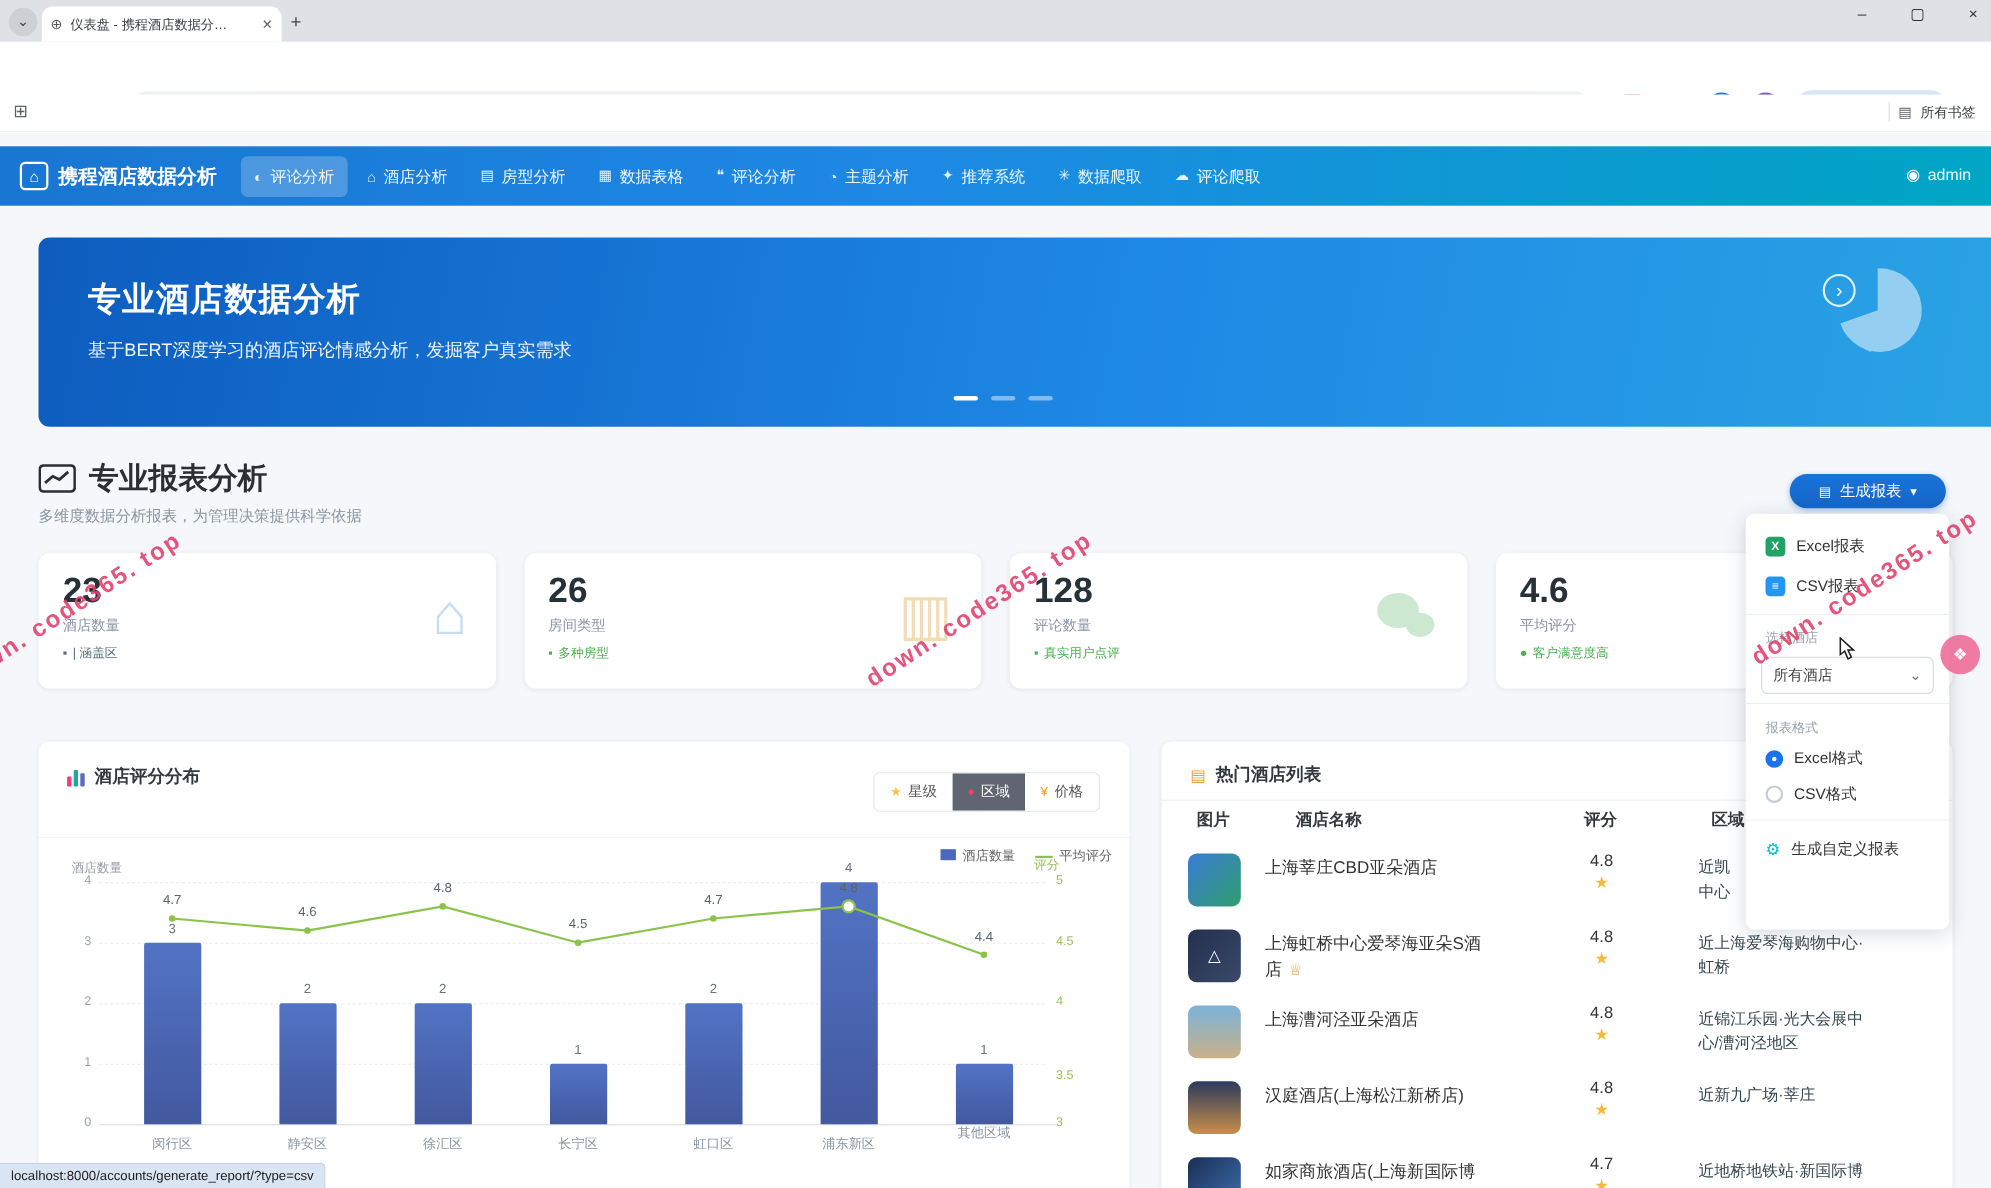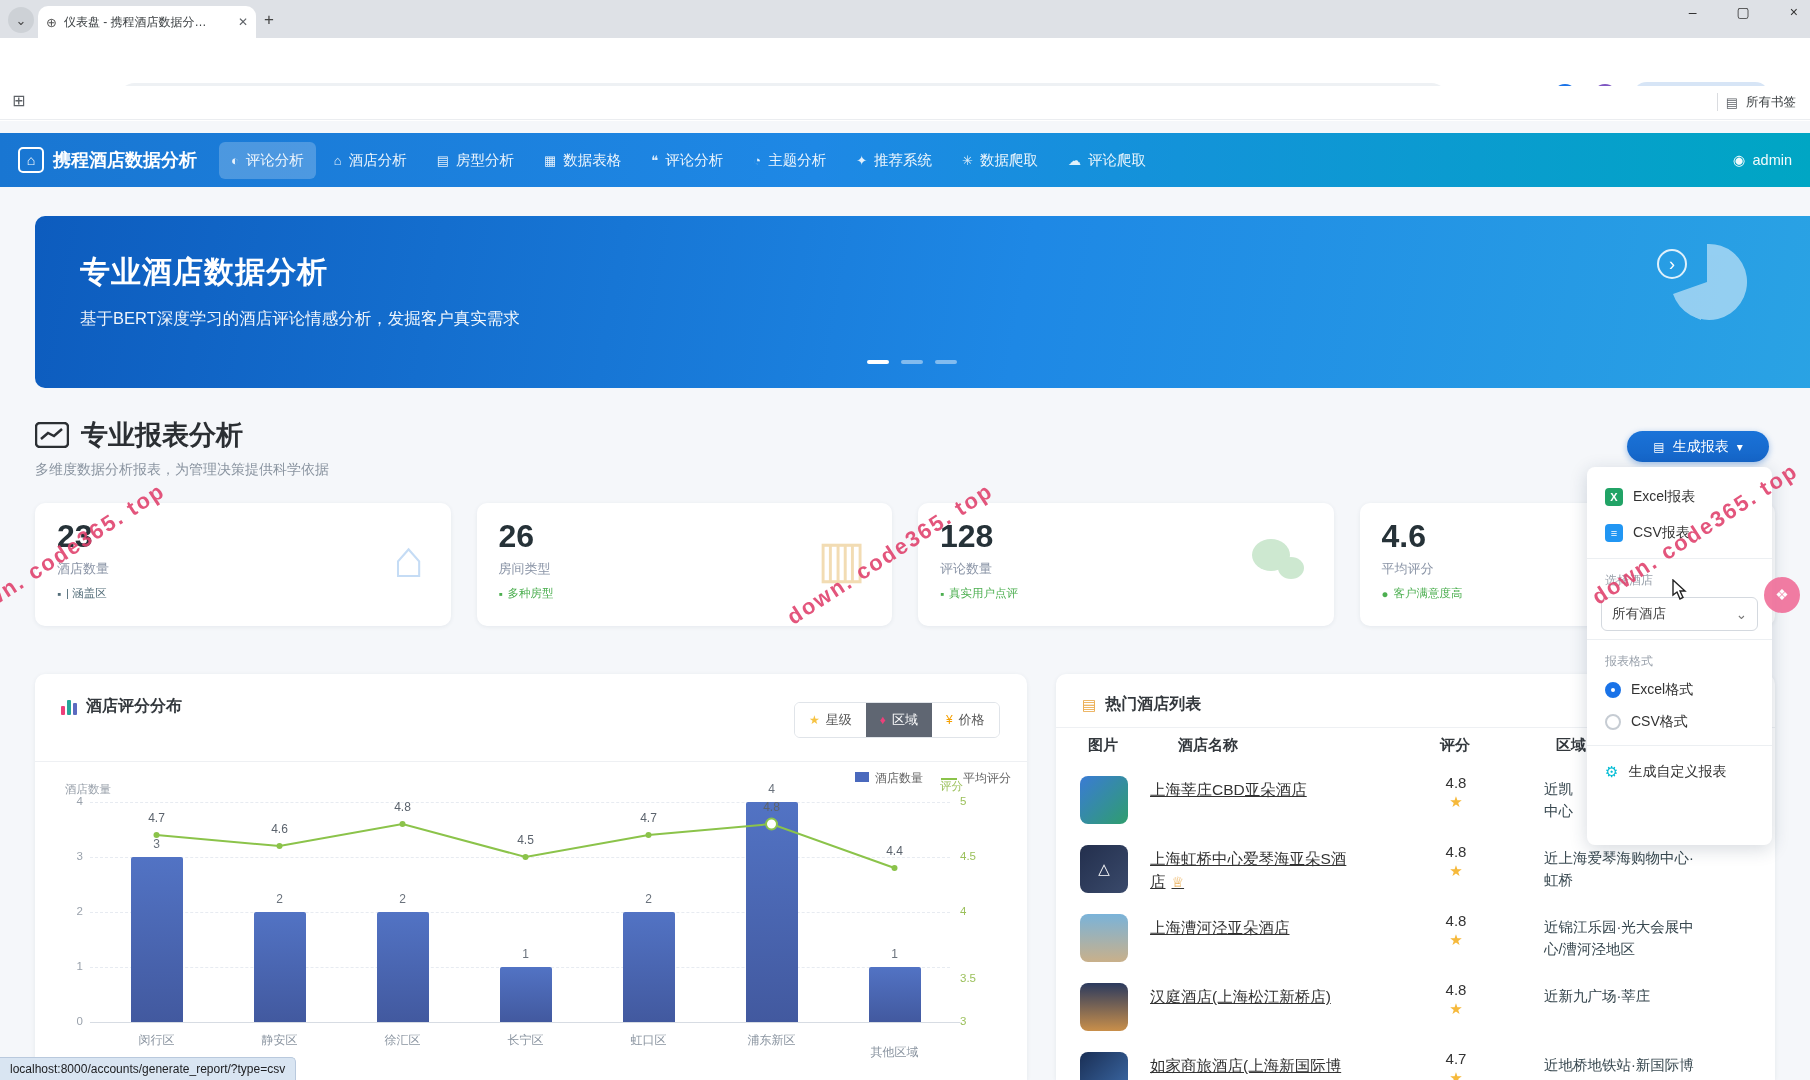--- a/index.html
+++ b/index.html
@@ -117,21 +117,21 @@
   
   .hotel-card { position:absolute; left:1056px; top:553px; width:719px; height:406px; background:#fff; border-radius:10px 10px 0 0;
     box-shadow:0 1px 4px rgba(40,60,90,.08); overflow:hidden; }
   .hotel-div { position:absolute; left:0; top:53px; width:719px; height:1px; background:#eef0f3; }
   .hotel-headers { position:absolute; top:62px; left:0; width:719px; font-size:15px; font-weight:bold; color:#33383d; }
   .hh { position:absolute; top:0; }
   .hotel-rows { position:absolute; top:92px; left:0; width:719px; }
   .hrow { position:relative; height:69px; }
   .thumb { position:absolute; left:24px; top:10px; width:48px; height:48px; border-radius:8px;
     display:flex; align-items:center; justify-content:center; color:#fff; font-size:15px; }
-  .hname { position:absolute; left:94px; top:12px; width:260px; font-size:15.5px; color:#333; line-height:1.5; white-space:pre-line;text-decoration:underline; }
+  .hname { position:absolute; left:94px; top:12px; width:260px; font-size:15.5px; color:#333; line-height:1.5; white-space:pre-line; }
   .crown { color:#e8a33d; font-size:14px; margin-left:6px; }
   .hrate { position:absolute; left:372px; top:8px; width:56px; text-align:center; font-size:15px; color:#333; }
   .hstar { display:block; color:#f6b93b; font-size:15px; margin-top:2px; }
   .hregion { position:absolute; left:488px; top:12px; width:215px; font-size:14.5px; color:#37474f; line-height:1.55; white-space:pre-line; }
 
   
   .dropdown { position:absolute; left:1587px; top:346px; width:185px; height:378px; background:#fff; border-radius:8px;
     box-shadow:0 4px 18px rgba(30,50,80,.18); z-index:50; padding:12px 0; font-size:14px; color:#333; }
   .dd-item { display:flex; align-items:center; gap:10px; padding:9px 18px; }
   .dd-ico { width:18px; height:18px; border-radius:4px; color:#fff; font-size:11px; font-weight:bold;
@@ -395,21 +395,21 @@
         <div class="bar-val" style="left: 464.5px; top: 273px;">1</div>
         <div class="cat" style="left: 429px; top: 358px;">长宁区</div>
         <div class="bar" style="left: 587.5px; top: 238px; height: 110px;"></div>
         <div class="bar-val" style="left: 587.5px; top: 218px;">2</div>
         <div class="cat" style="left: 552px; top: 358px;">虹口区</div>
         <div class="bar" style="left: 710.5px; top: 128px; height: 220px;"></div>
         <div class="bar-val" style="left: 710.5px; top: 108px;">4</div>
         <div class="cat" style="left: 675px; top: 358px;">浦东新区</div>
         <div class="bar" style="left: 833.5px; top: 293px; height: 55px;"></div>
         <div class="bar-val" style="left: 833.5px; top: 273px;">1</div>
-        <div class="cat" style="left: 798px; top: 370px;">其他区域</div>
+        <div class="cat" style="left: 798px; top: 348px;">其他区域</div>
         <svg width="992" height="406" style="position:absolute;left:0;top:0;pointer-events:none;">
           <polyline points="121.5,160.99999999999997 244.5,172.00000000000003 367.5,150.00000000000003 490.5,183 613.5,160.99999999999997 736.5,150.00000000000003 859.5,193.99999999999997" fill="none" stroke="#8bc34a" stroke-width="2"></polyline>
           <circle cx="121.5" cy="160.99999999999997" r="3" fill="#8bc34a"></circle>
           <circle cx="244.5" cy="172.00000000000003" r="3" fill="#8bc34a"></circle>
           <circle cx="367.5" cy="150.00000000000003" r="3" fill="#8bc34a"></circle>
           <circle cx="490.5" cy="183" r="3" fill="#8bc34a"></circle>
           <circle cx="613.5" cy="160.99999999999997" r="3" fill="#8bc34a"></circle>
           <circle cx="736.5" cy="150.00000000000003" r="5.5" fill="#fff" stroke="#8bc34a" stroke-width="2"></circle>
           <circle cx="859.5" cy="193.99999999999997" r="3" fill="#8bc34a"></circle>
         </svg>

